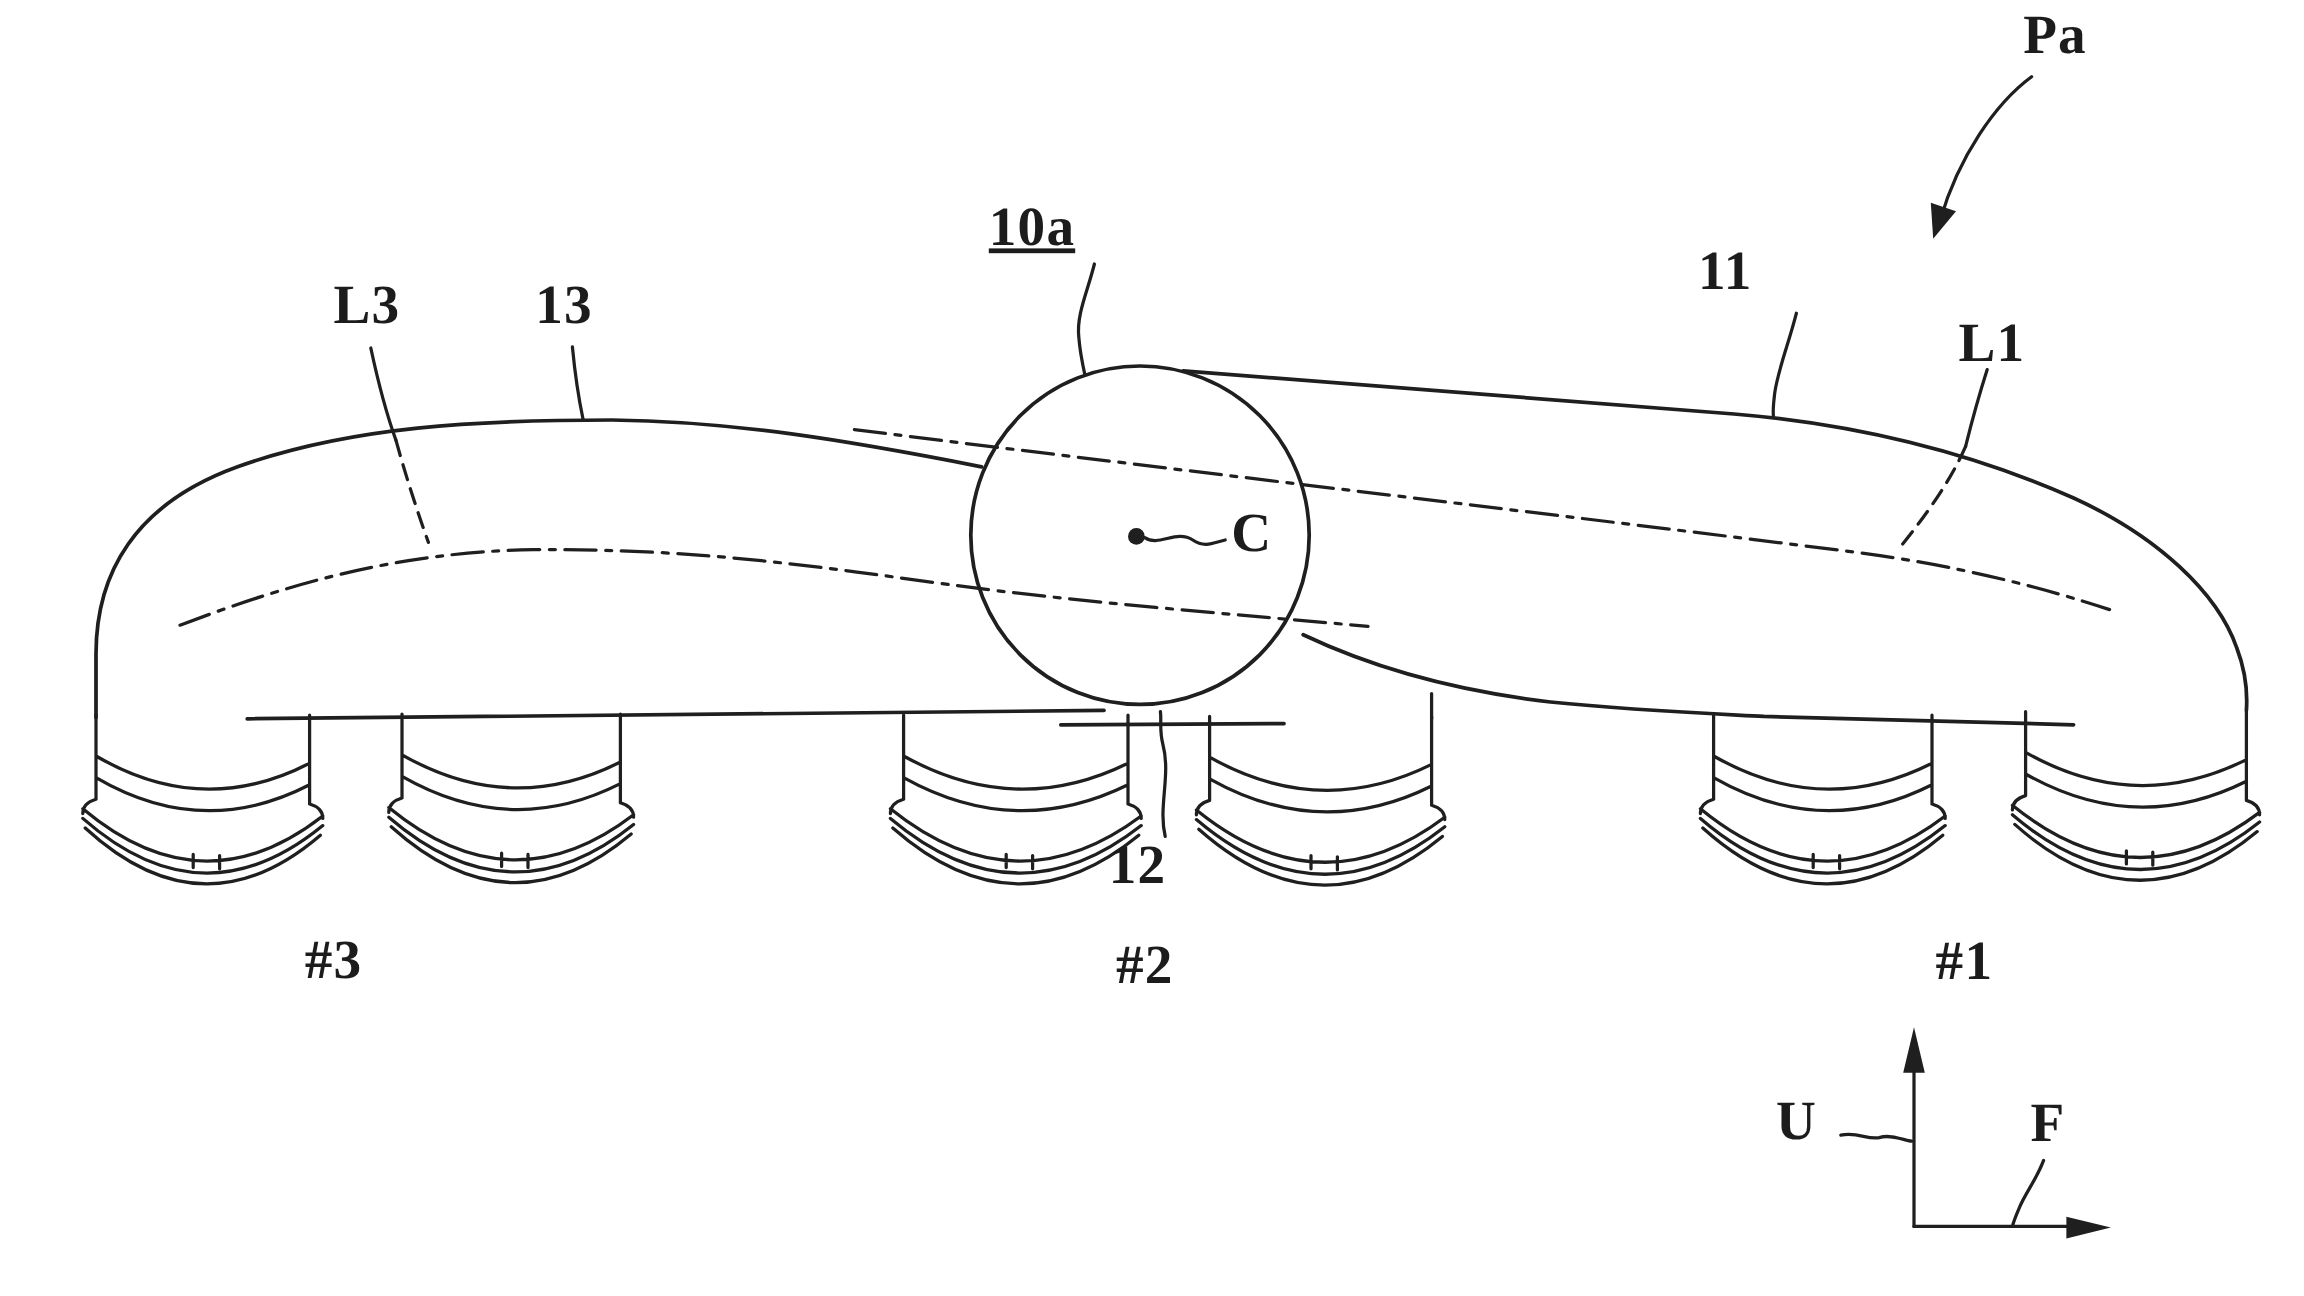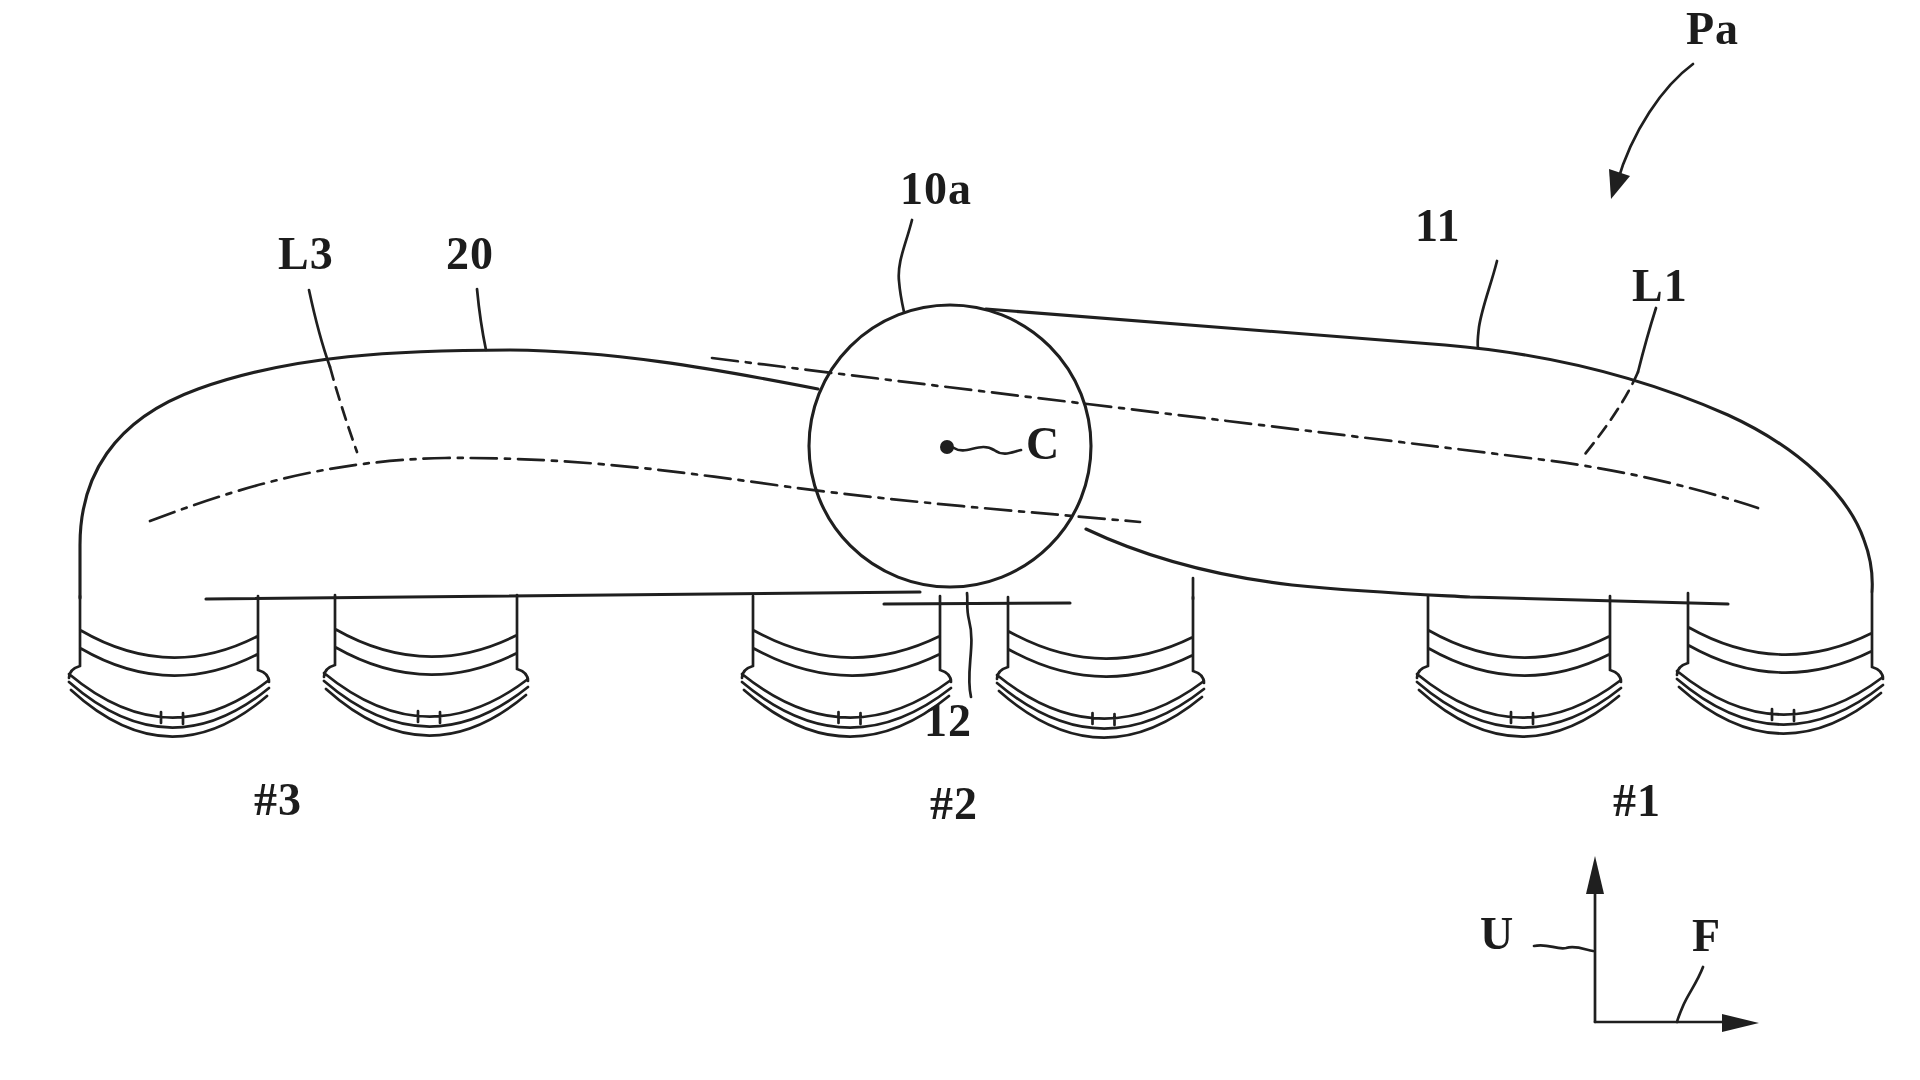--- a/index.html
+++ b/index.html
@@ -66,23 +66,23 @@
 
     <path class="ink thin" d="M 1595 1022 V 888"></path>
     <polygon class="solidfill" points="1595,856 1586,894 1604,894"></polygon>
     <path class="ink thin" d="M 1595 1022 H 1726"></path>
     <polygon class="solidfill" points="1759,1023 1722,1014 1722,1032"></polygon>
     <path class="ink thin" d="M 1534 946 C 1548 943 1556 950 1566 948 C 1576 945 1586 950 1593 951"></path>
     <path class="ink thin" d="M 1703 967 C 1697 983 1688 994 1683 1006 C 1680 1013 1678 1018 1677 1022"></path>
   </svg>
 
   <div class="lbl" style="left:1686px;top:6px;">Pa</div>
-  <div class="lbl" style="left:900px;top:166px;">10a</div>
+  <div class="lbl" style="left:824px;top:166px;text-decoration:underline;">10a</div>
   <div class="lbl" style="left:262px;top:231px;margin-left:16px;">L3</div>
-  <div class="lbl" style="left:446px;top:231px;">20</div>
+  <div class="lbl" style="left:446px;top:231px;">13</div>
   <div class="lbl" style="left:1415px;top:203px;">11</div>
   <div class="lbl" style="left:1632px;top:263px;">L1</div>
   <div class="lbl" style="left:1026px;top:421px;">C</div>
   <div class="lbl" style="left:924px;top:698px;">12</div>
   <div class="lbl" style="left:254px;top:777px;">#3</div>
   <div class="lbl" style="left:930px;top:781px;">#2</div>
   <div class="lbl" style="left:1613px;top:778px;">#1</div>
   <div class="lbl" style="left:1480px;top:911px;">U</div>
   <div class="lbl" style="left:1692px;top:913px;">F</div>
 </div>

